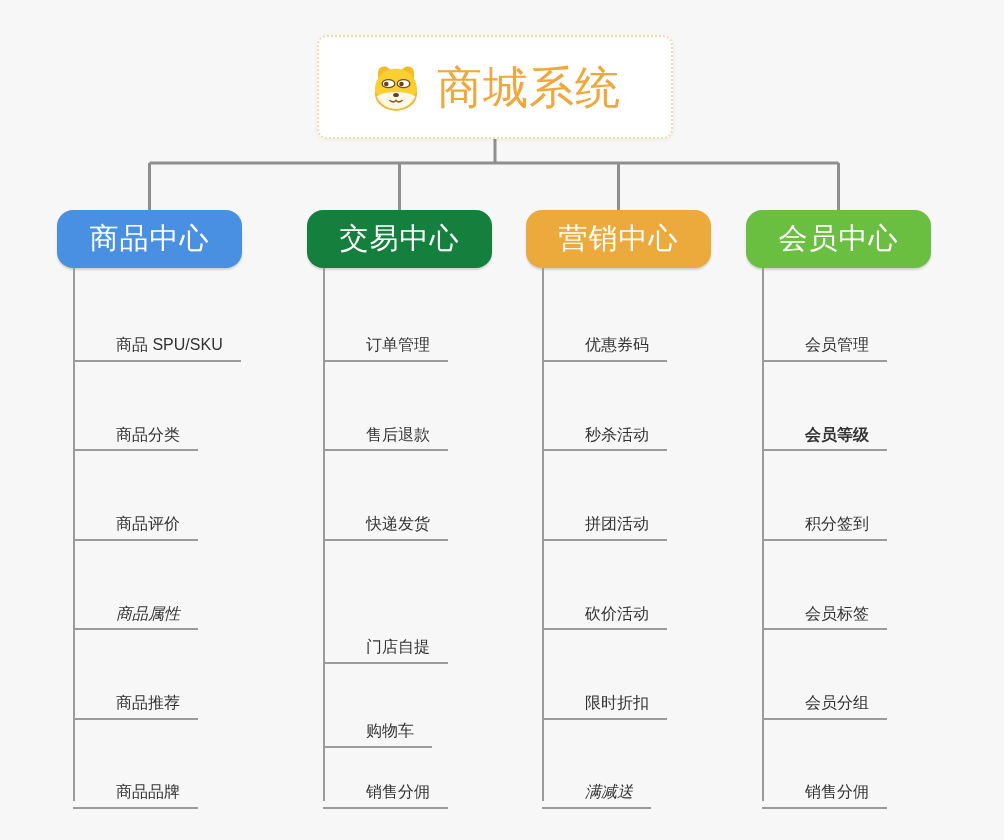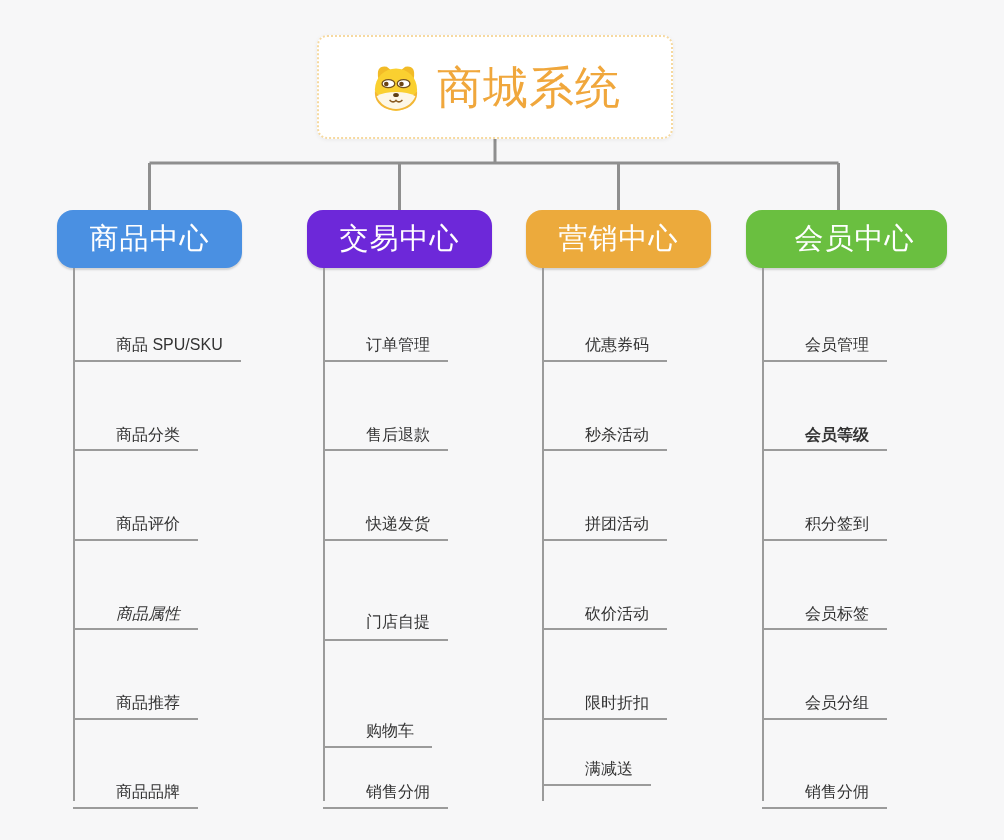--- a/index.html
+++ b/index.html
@@ -99,47 +99,47 @@
       <div class="branch-line" style="left: 73px; top: 268px; height: 533px;"></div>
     <div class="child-item" style="left: 73px; top: 308px;">商品 SPU/SKU</div>
         <div class="child-item" style="left: 73px; top: 397.4px;">商品分类</div>
         <div class="child-item" style="left: 73px; top: 486.8px;">商品评价</div>
         <div class="child-item" style="left: 73px; top: 576.2px; font-style: italic;">商品属性</div>
         <div class="child-item" style="left: 73px; top: 665.6px;">商品推荐</div>
         <div class="child-item" style="left: 73px; top: 755px; text-align: right;">商品品牌</div>
       </div>
 
     <div class="branch">
-      <div class="branch-box" style="left: 307px; background-color: #6d28d9;">
+      <div class="branch-box" style="left: 307px; background-color: #15803d;">
         <span>交易中心</span>
       </div>
       <div class="branch-line" style="left: 323px; top: 268px; height: 533px;"></div>
     <div class="child-item" style="left: 323px; top: 308px;">订单管理</div>
         <div class="child-item" style="left: 323px; top: 397.4px;">售后退款</div>
         <div class="child-item" style="left: 323px; top: 486.8px;">快递发货</div>
-        <div class="child-item" style="left: 323px; top: 587px; font-family: Liberation Mono, monospace;">门店自提</div>
+        <div class="child-item" style="left: 323px; top: 610px;">门店自提</div>
         <div class="child-item" style="left: 323px; top: 694px;">购物车</div>
         <div class="child-item" style="left: 323px; top: 755px;">销售分佣</div>
       </div>
 
     <div class="branch">
       <div class="branch-box" style="left: 526px; background-color: rgb(236, 170, 60);">
         <span>营销中心</span>
       </div>
       <div class="branch-line" style="left: 542px; top: 268px; height: 533px;"></div>
     <div class="child-item" style="left: 542px; top: 308px;">优惠券码</div>
         <div class="child-item" style="left: 542px; top: 397.4px;">秒杀活动</div>
         <div class="child-item" style="left: 542px; top: 486.8px;">拼团活动</div>
         <div class="child-item" style="left: 542px; top: 576.2px;">砍价活动</div>
         <div class="child-item" style="left: 542px; top: 665.6px;">限时折扣</div>
-        <div class="child-item" style="left: 542px; top: 732px;">满减送</div>
+        <div class="child-item" style="left: 542px; top: 755px; font-style: italic;">满减送</div>
       </div>
 
     <div class="branch">
-      <div class="branch-box" style="left: 746px; background-color: rgb(106, 191, 64); padding-left: 16px;">
+      <div class="branch-box" style="left: 746px; background-color: rgb(106, 191, 64);">
         <span>会员中心</span>
       </div>
       <div class="branch-line" style="left: 762px; top: 268px; height: 533px;"></div>
     <div class="child-item" style="left: 762px; top: 308px;">会员管理</div>
         <div class="child-item" style="left: 762px; top: 397.4px; font-weight: bold;">会员等级</div>
         <div class="child-item" style="left: 762px; top: 486.8px;">积分签到</div>
         <div class="child-item" style="left: 762px; top: 576.2px;">会员标签</div>
         <div class="child-item" style="left: 762px; top: 665.6px;">会员分组</div>
         <div class="child-item" style="left: 762px; top: 755px;">销售分佣</div>
       </div>

